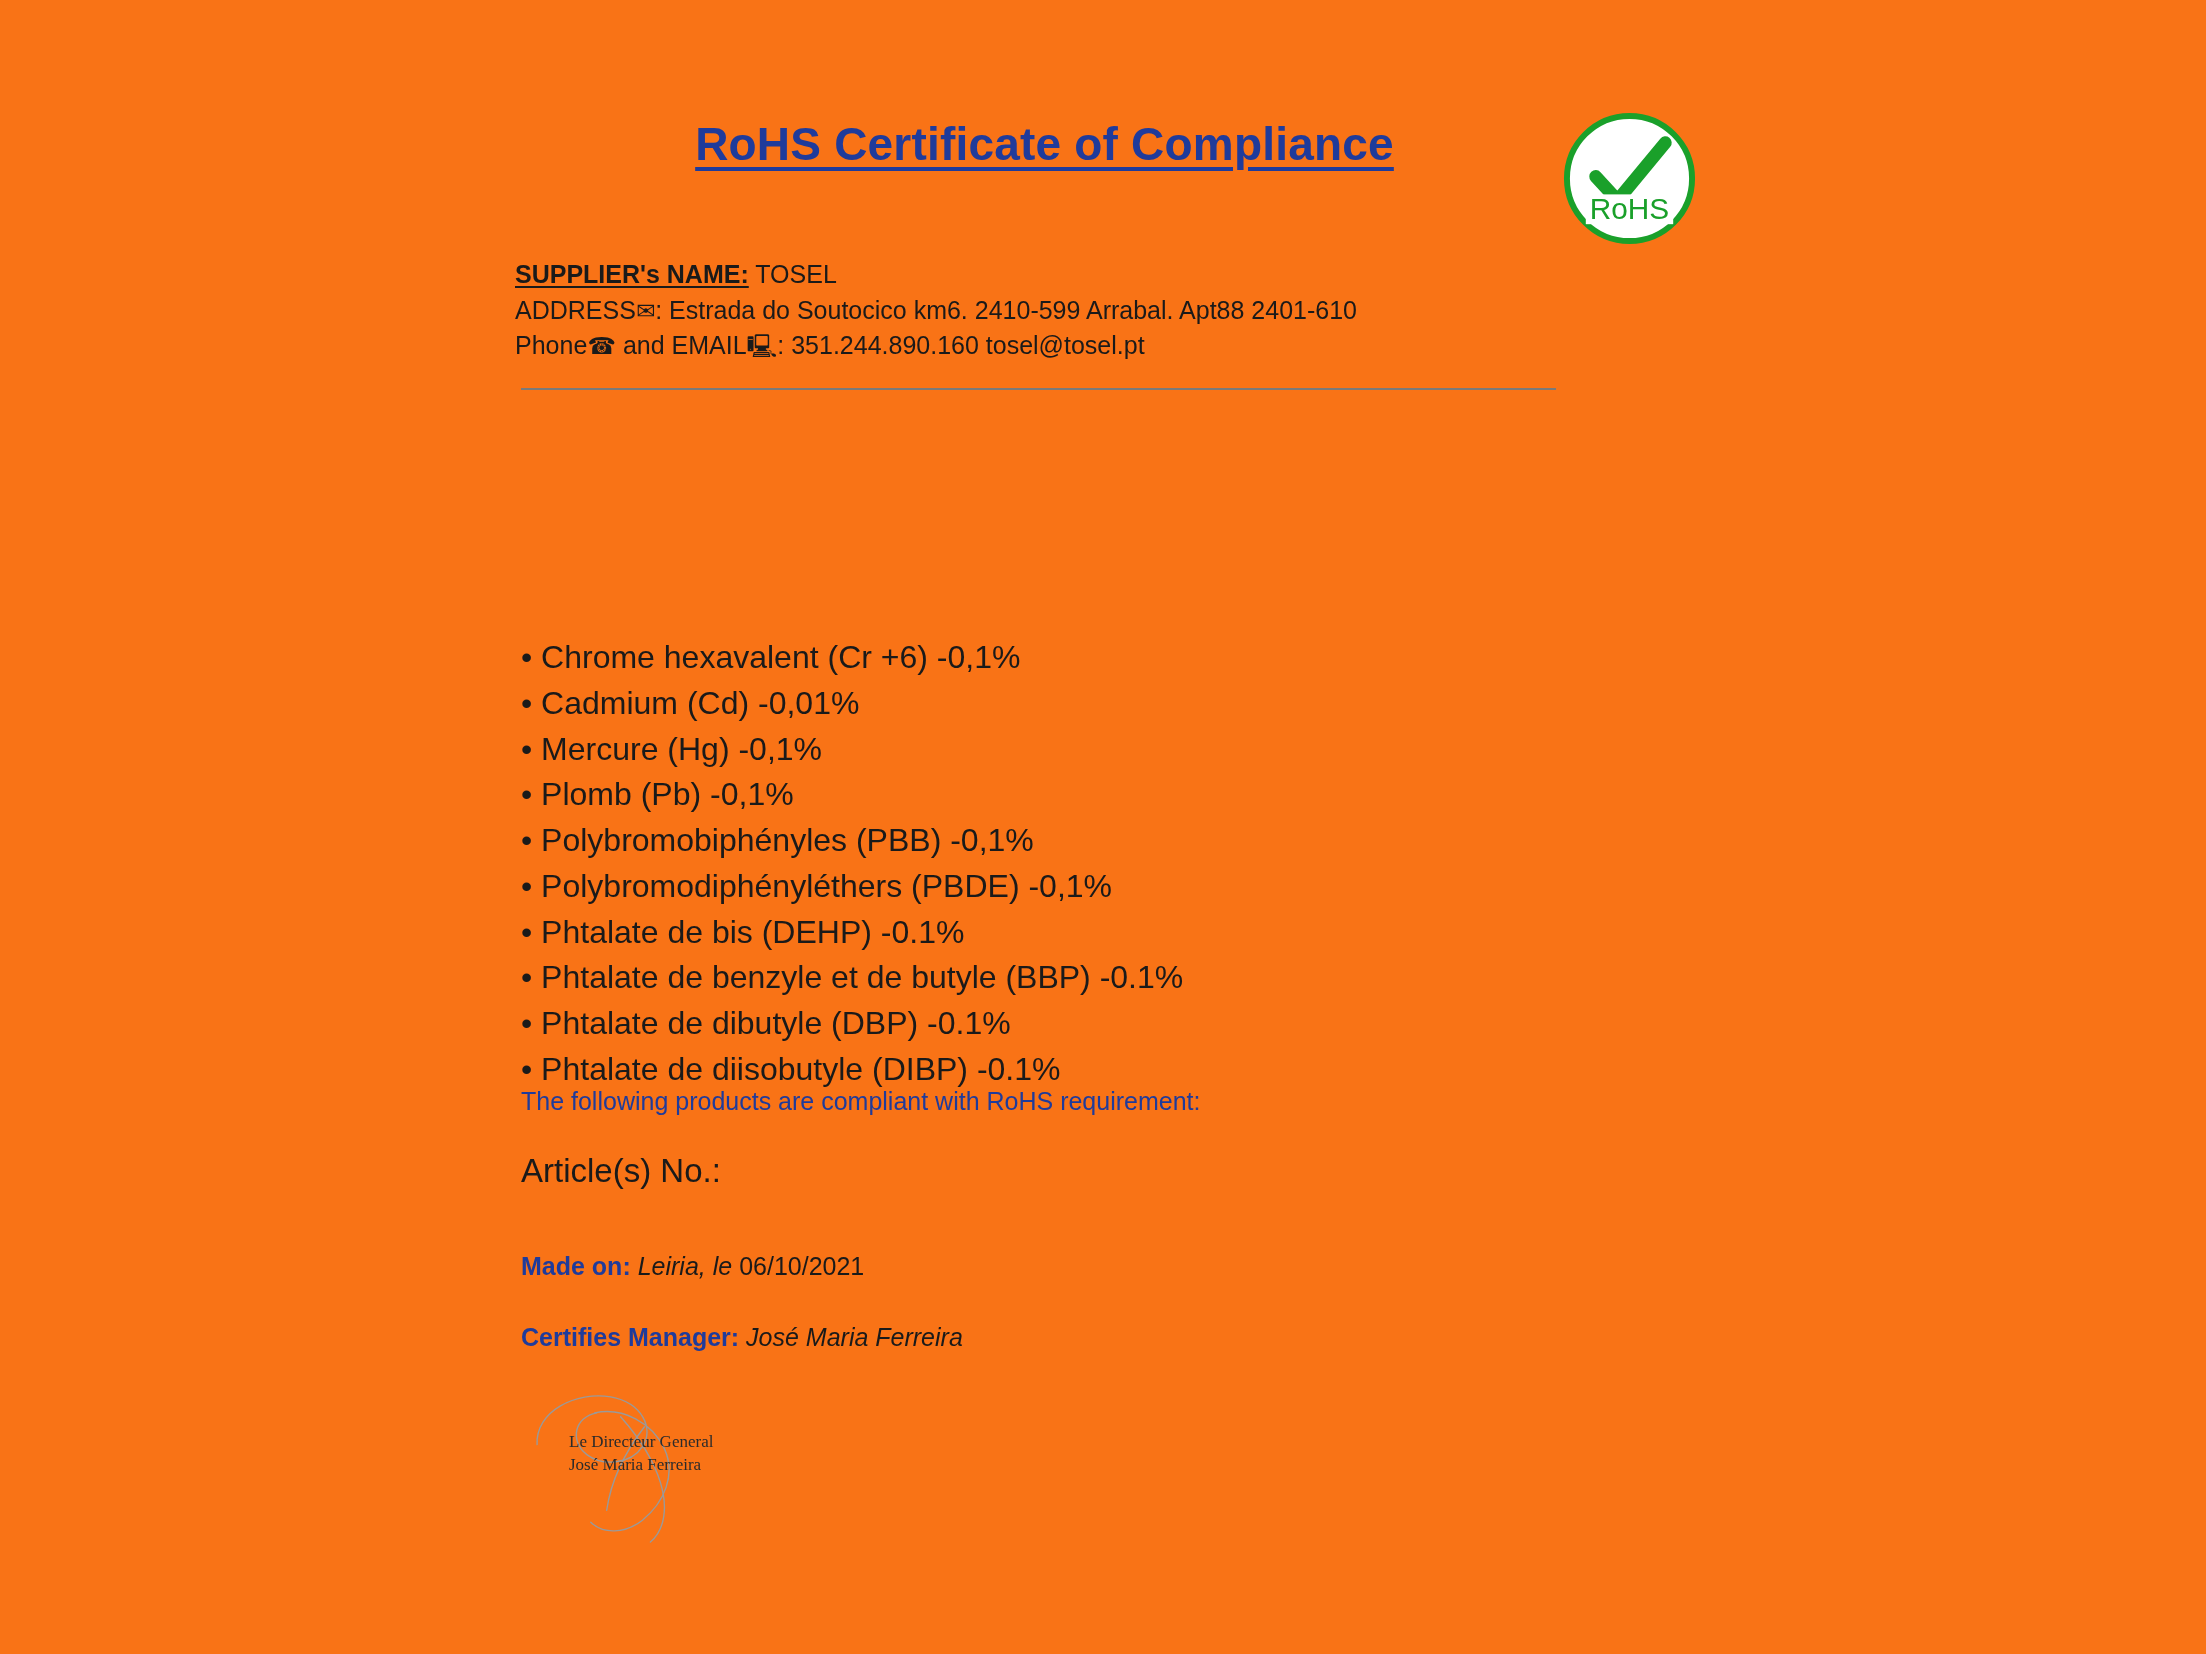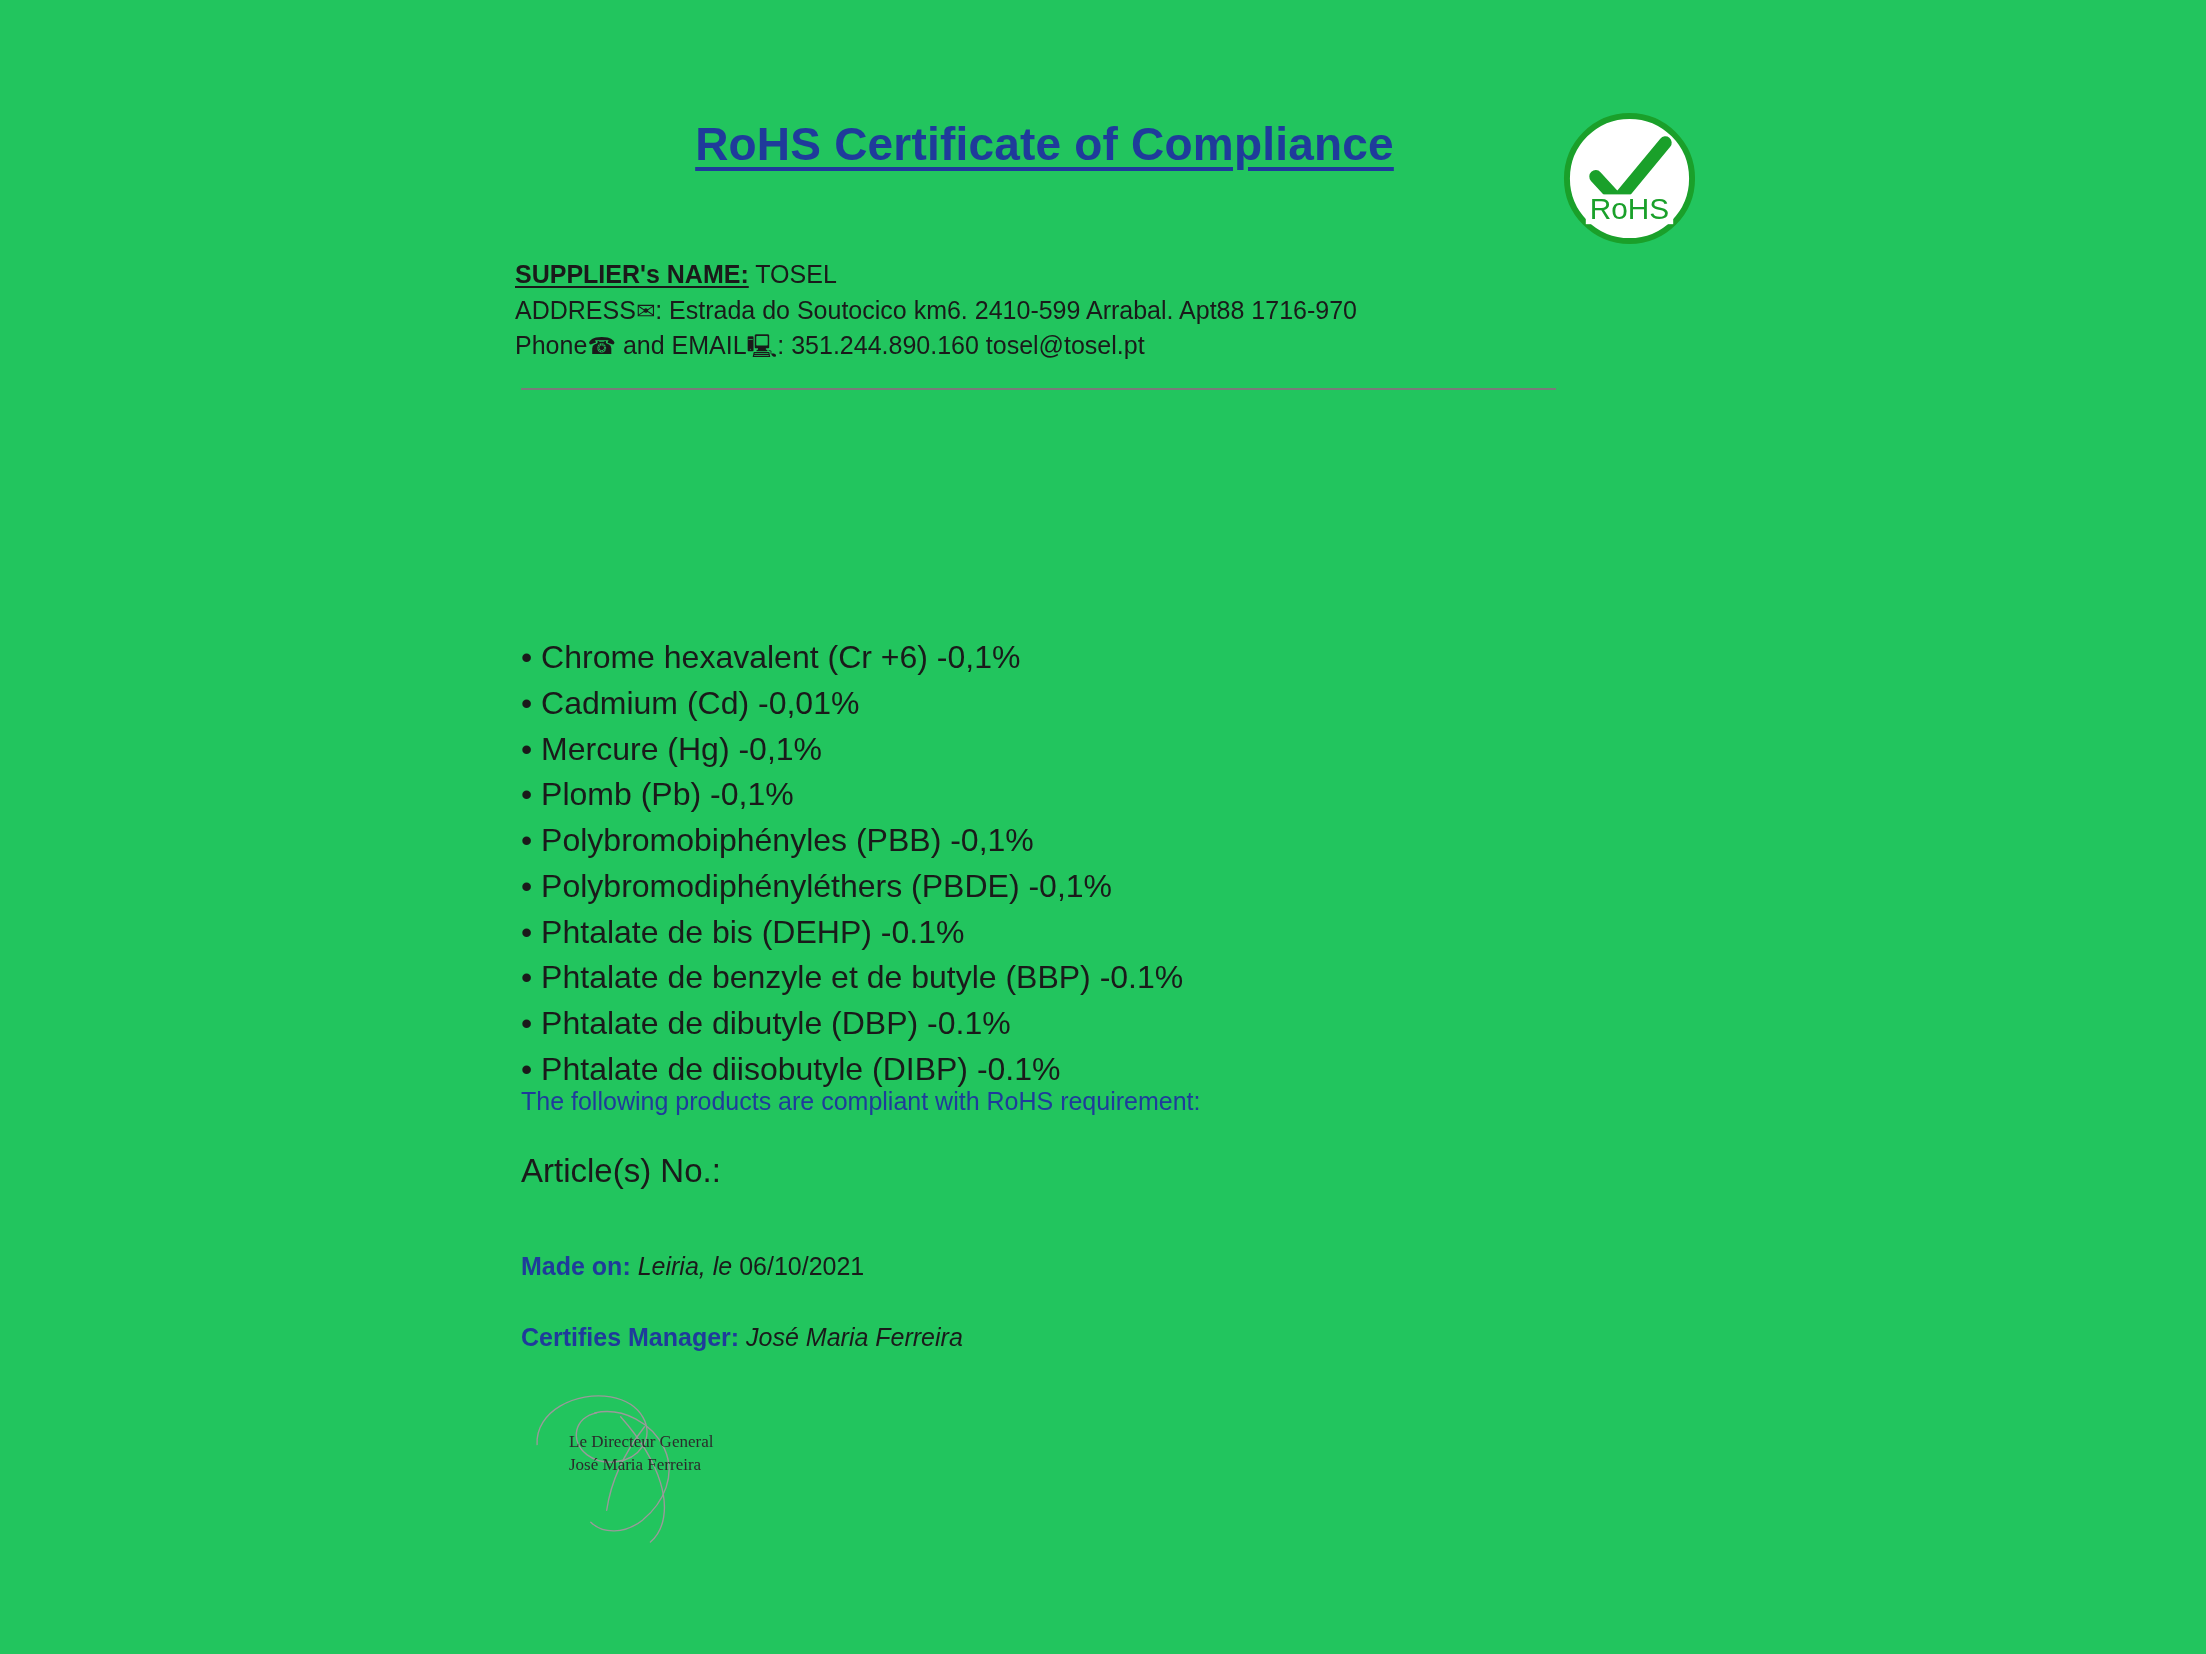--- a/index.html
+++ b/index.html
@@ -14,21 +14,21 @@
     color: #1a1a1a;
     position: relative;
     overflow: hidden;
   }
 
   .page {
     position: absolute;
     left: 0; top: 0;
     width: 2207px;
     height: 1655px;
-    background: #22c55e;
+    background: #f97316;
   }
 
   
   .title {
     position: absolute;
     left: 517px;
     top: 117px;
     width: 1055px;
     text-align: center;
     font-size: 46px;
@@ -179,21 +179,21 @@
       <text x="72" y="113" text-anchor="middle" font-family="Liberation Sans, sans-serif" font-size="30" fill="#1aa02a">RoHS</text>
     </svg>
   </div>
 
   <div class="supplier-block">
     <div class="line">
       <span class="lbl-bold-underline">SUPPLIER's NAME:</span>
       <span>TOSEL</span>
     </div>
     <div class="line">
-      <span>ADDRESS</span><span class="glyph">✉</span><span>: Estrada do Soutocico km6. 2410-599 Arrabal. Apt88 1716-970</span>
+      <span>ADDRESS</span><span class="glyph">✉</span><span>: Estrada do Soutocico km6. 2410-599 Arrabal. Apt88 2401-610</span>
     </div>
     <div class="line">
       <span>Phone</span><span class="glyph">☎</span><span> and EMAIL</span><span class="glyph">🖳</span><span>: 351.244.890.160 tosel@tosel.pt</span>
     </div>
   </div>
 
   <div class="rule"></div>
 
 
   <div class="substances">

